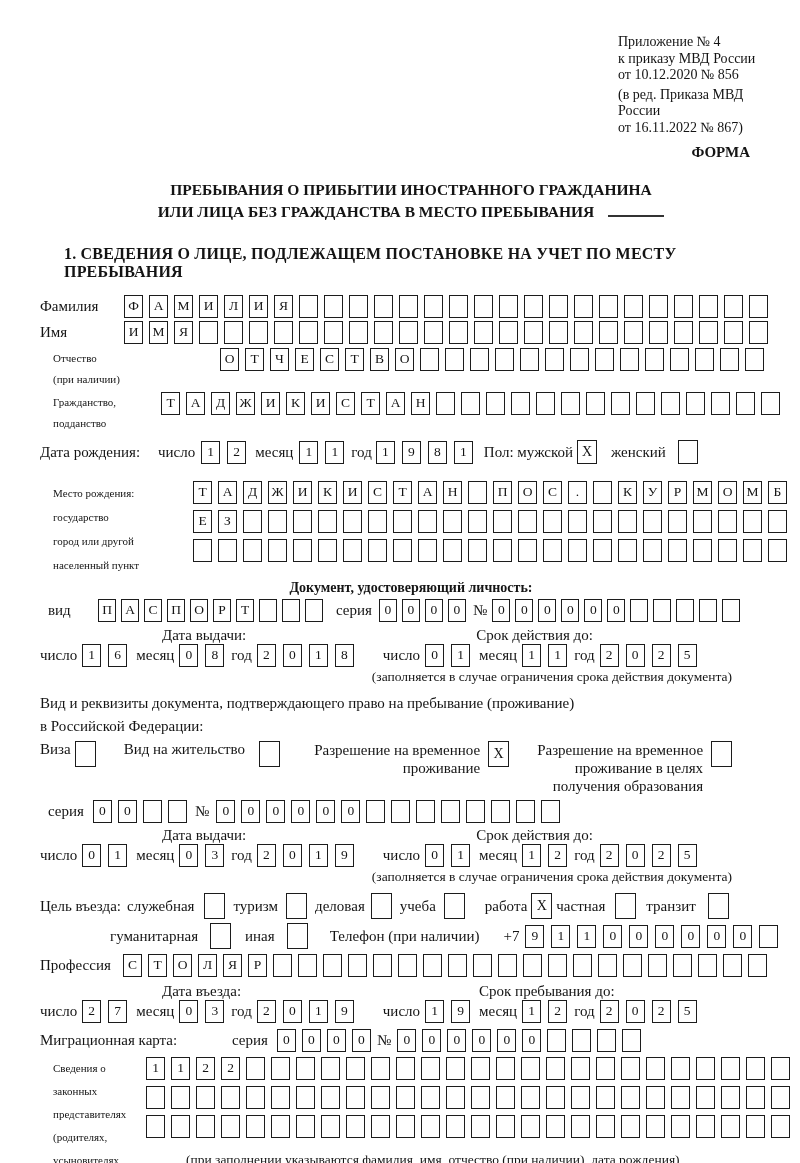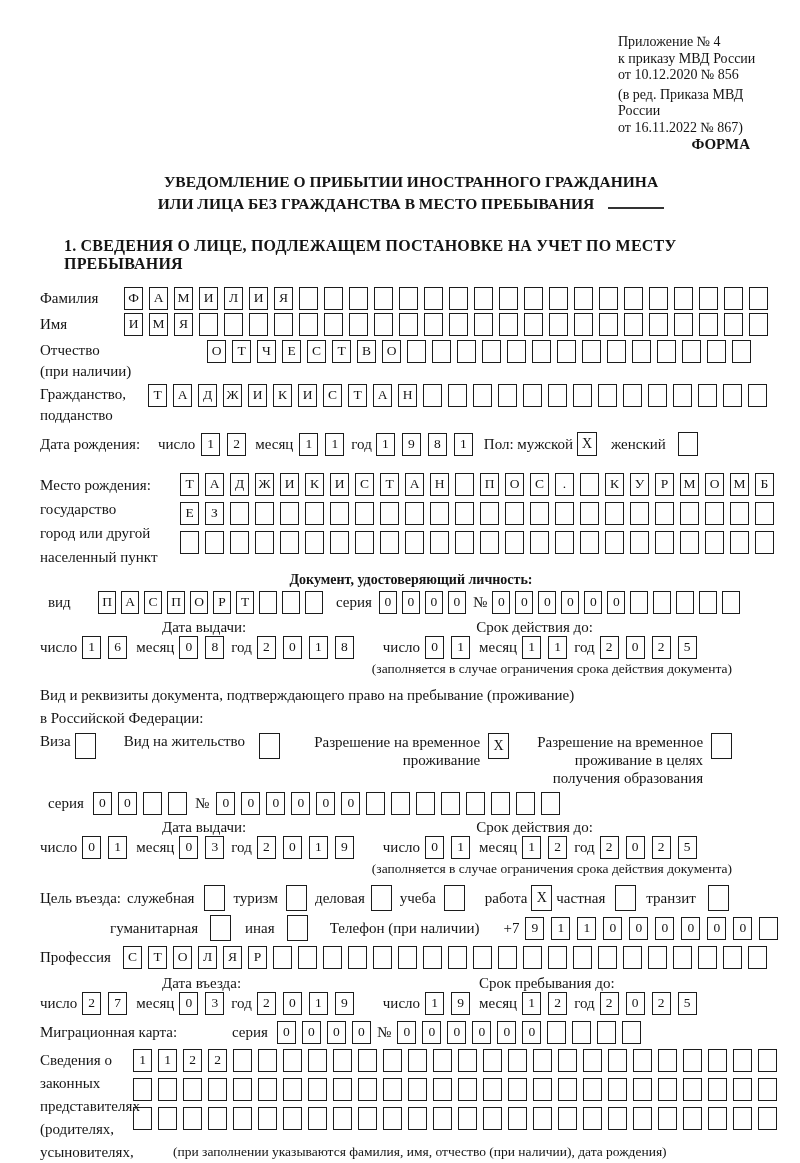--- a/index.html
+++ b/index.html
@@ -15,39 +15,39 @@
   .cell{box-sizing:border-box;flex:none;width:19px;height:23px;border:1.6px solid #1c1c1c;
         margin-right:6px;text-align:center;font-size:13.5px;line-height:20px;}
   .dcells .cell{margin-right:7px;}
   .tight .cell{width:18px;margin-right:5px;}
   .box{box-sizing:border-box;flex:none;width:21px;height:26px;border:1.6px solid #1c1c1c;
        display:flex;align-items:center;justify-content:center;font-size:14px;}
   .smbox{width:20px;height:24px;}
   .dg{display:flex;align-items:center;}
   .dg .lbl{margin-right:5px;}
   .optblock{text-align:right;font-size:15px;line-height:18px;}
-  .labcol{font-size:15px;line-height:24px;flex:none;}
+  .labcol{font-size:11px;line-height:24px;flex:none;margin-left:13px;}
 </style>
 </head>
 <body>
 
 <div class="page">
 
   <div style="margin-left:578px;font-size:14px;line-height:16.5px;">
     <div>Приложение № 4</div>
     <div>к приказу МВД России</div>
     <div>от 10.12.2020 № 856</div>
     <div style="margin-top:3px;">(в ред. Приказа МВД России</div>
     <div>от 16.11.2022 № 867)</div>
   </div>
 
-  <div class="bold" style="text-align:right;padding-right:32px;margin-top:0;font-size:15px;">ФОРМА</div>
+  <div class="bold" style="text-align:right;padding-right:32px;margin-top:8px;font-size:15px;">ФОРМА</div>
 
   <div style="text-align:center;margin-top:18px;font-weight:bold;font-size:15.5px;line-height:22px;">
-    <div>УВЕДОМЛЕНИЕ О ПРИБЫТИИ ИНОСТРАННОГО ГРАЖДАНИНА</div>
+    <div>ПРЕБЫВАНИЯ О ПРИБЫТИИ ИНОСТРАННОГО ГРАЖДАНИНА</div>
     <div>
       <span>ИЛИ ЛИЦА БЕЗ ГРАЖДАНСТВА В МЕСТО ПРЕБЫВАНИЯ</span>
       <span style="display:inline-block;width:56px;border-bottom:2px solid #333;margin-left:10px;"></span>
     </div>
   </div>
 
   <div class="bold" style="margin:22px 0 0 24px;font-size:16px;letter-spacing:.2px;">1. СВЕДЕНИЯ О ЛИЦЕ, ПОДЛЕЖАЩЕМ ПОСТАНОВКЕ НА УЧЕТ ПО МЕСТУ ПРЕБЫВАНИЯ</div>
 
   <div class="mrow" style="margin-top:14px;margin-bottom:3px;">
     <span class="lbl" style="width:84px;">Фамилия</span>

